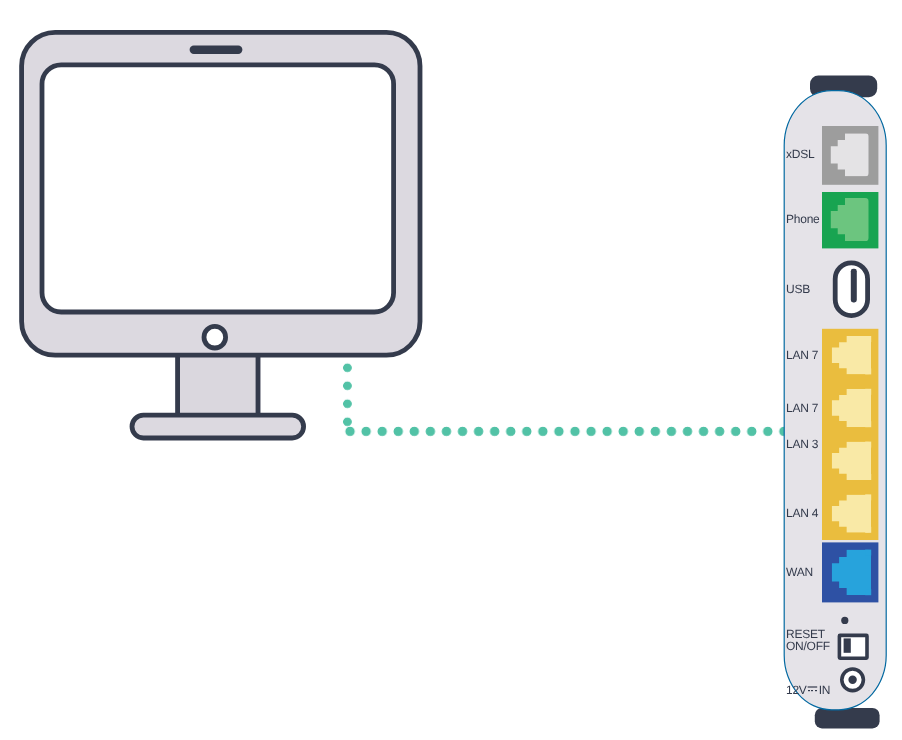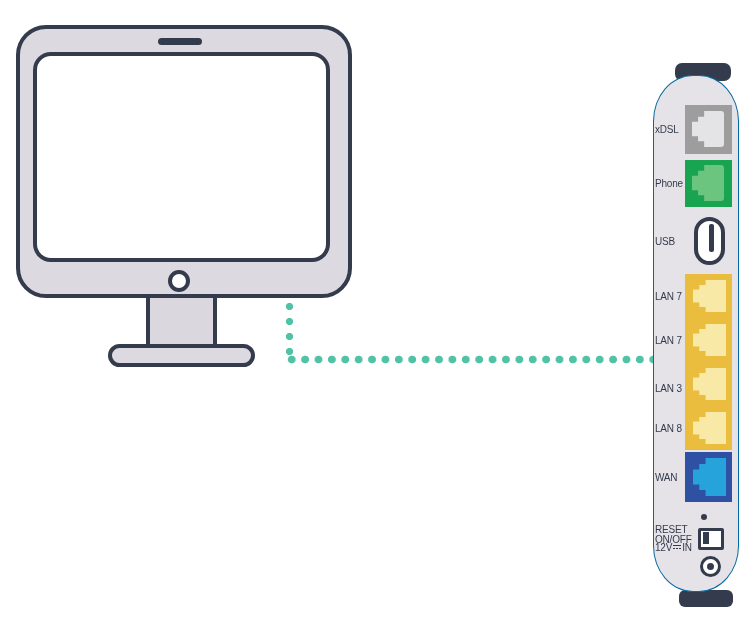--- a/index.html
+++ b/index.html
@@ -74,26 +74,26 @@
   <div class="abs router-cap-top"></div>
   <div class="abs router-cap-bottom"></div>
 
   <div class="abs router-body">
 
     <div class="abs port-label" style="top:48px">xDSL</div>
     <div class="abs port-label" style="top:102px">Phone</div>
     <div class="abs port-label" style="top:160px">USB</div>
     <div class="abs port-label" style="top:215px">LAN 7</div>
     <div class="abs port-label" style="top:259px">LAN 7</div>
-    <div class="abs port-label" style="top:307px">LAN 3</div>
-    <div class="abs port-label" style="top:347px">LAN 8</div>
+    <div class="abs port-label" style="top:289px">LAN 3</div>
+    <div class="abs port-label" style="top:347px">LAN 4</div>
     <div class="abs port-label" style="top:396px">WAN</div>
     <div class="abs port-label" style="top:448px">RESET</div>
     <div class="abs port-label" style="top:458px">ON/OFF</div>
-    <div class="abs port-label" style="top:466px">
+    <div class="abs port-label" style="top:494px">
       <span>12V</span><span class="dc-symbol"></span><span>IN</span>
     </div>
 
     <div class="abs port" style="top: 29px; height: 49px; background-color: rgb(157, 157, 157);">
       <div class="abs jack" style="left: 7px; top: 6px; width: 32px; height: 36px; background-color: rgb(228, 227, 229);"></div>
     </div>
 
     <div class="abs port" style="top: 84px; height: 47px; background-color: rgb(24, 164, 81);">
       <div class="abs jack" style="left: 7px; top: 5px; width: 32px; height: 36px; background-color: rgb(108, 197, 127);"></div>
     </div>

